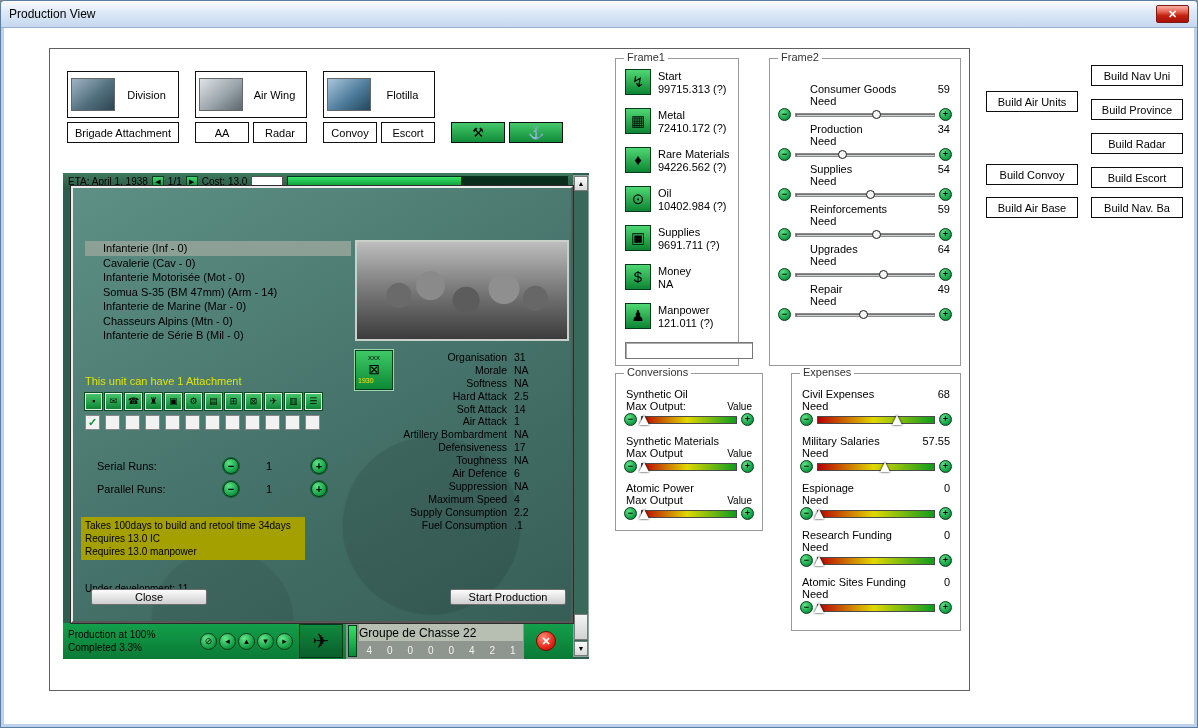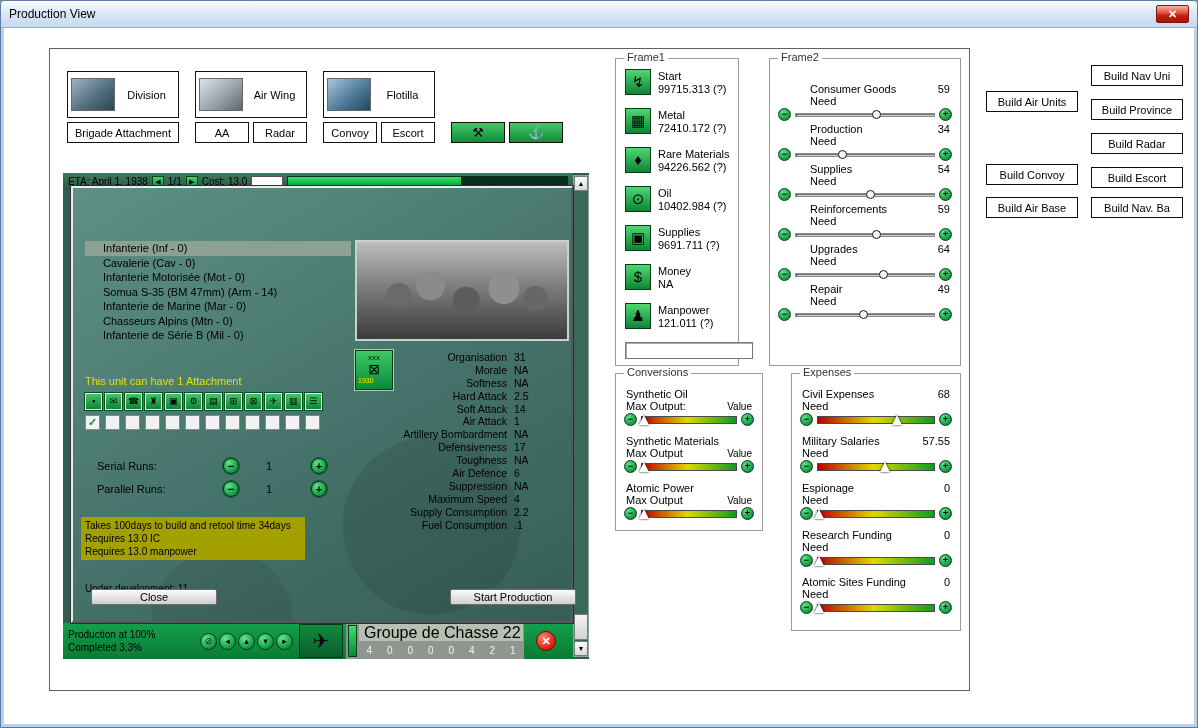--- a/index.html
+++ b/index.html
@@ -26,21 +26,21 @@
 .tb-arrow{width:12px;height:12px;background:linear-gradient(#49d172,#0e8c38);border:1px solid #06421e;color:#000;font-size:7px;line-height:10px;text-align:center;cursor:pointer}
 .tb-box{width:32px;height:12px;background:#fff;border:1px solid #555}
 .tb-progress{position:relative;flex:1;height:11px;background:#0a2d1e;border:1px solid #043320;overflow:hidden}
 .tb-fill{position:absolute;left:0;top:0;bottom:0;width:62%;background:linear-gradient(#38e468,#0c9c39)}
 .bg-bottom{position:absolute;left:0;top:450px;width:510px;height:36px;background:linear-gradient(#13a04b,#0a7a35);display:flex;align-items:center}
 .pb-text{width:136px;padding-left:5px;font-size:10px;color:#000;line-height:13px}
 .ctrl-circle{width:17px;height:17px;border-radius:50%;background:radial-gradient(circle at 35% 30%,#64e88a,#0f9940 70%,#0b7530);border:1px solid #053a1b;margin:0 1px;color:#000;font-size:9px;line-height:15px;text-align:center;cursor:pointer}
 .plane-btn{width:44px;height:34px;margin-left:5px;background:linear-gradient(#0f8a3e,#0a5f2b);border:1px solid #03361a;display:flex;align-items:center;justify-content:center;color:#0a0a0a;font-size:20px;cursor:pointer}
 .unit-strip{position:relative;width:178px;height:36px;margin-left:3px;background:#8f968f}
 .us-bar{position:absolute;left:2px;top:2px;width:9px;height:32px;background:linear-gradient(#3ae068,#0b8a36);border:1px solid #063a1d}
-.us-name{position:absolute;left:13px;top:1px;right:1px;height:17px;background:#b6bfb2;display:flex;align-items:center;padding-left:5px;font-size:16px;color:#000}
+.us-name{position:absolute;left:13px;top:1px;right:1px;height:17px;background:#b6bfb2;display:flex;align-items:center;font-size:12px;color:#000}
 .us-nums{position:absolute;left:13px;bottom:1px;right:1px;height:16px;display:flex;align-items:center;font-size:10px;color:#f2f2f2}
 .us-nums span{flex:1;text-align:center}
 .red-x{width:20px;height:20px;margin-left:12px;border-radius:50%;background:radial-gradient(circle at 35% 30%,#ff8a76,#e02212 65%,#b01206);border:1px solid #6e0c03;color:#fff;font-size:11px;font-weight:bold;line-height:18px;text-align:center;cursor:pointer}
 .scrollbar{position:absolute;left:510px;top:2px;width:16px;height:482px;background:#39695a;border:1px solid #8ba59b}
 .sb-btn{position:absolute;left:0;width:14px;height:15px;background:linear-gradient(#fcfcfc,#d9d9d9);border:1px solid #7a7a7a;font-size:7px;line-height:13px;text-align:center;color:#000;cursor:pointer}
 .sb-up{top:0}.sb-down{bottom:0}
 .sb-thumb{position:absolute;left:0;bottom:16px;width:14px;height:26px;background:linear-gradient(#f4f4f4,#d2d2d2);border:1px solid #7a7a7a;cursor:grab}
 
 .modal{position:absolute;left:8px;top:13px;width:502px;height:437px;border:2px solid;border-color:#ececec #585858 #585858 #ececec;box-shadow:0 0 0 1px #2d2d2d;background:
  radial-gradient(circle at 72% 78%, rgba(0,0,0,0.10) 0 88px, transparent 90px),
@@ -53,21 +53,21 @@
 .icon-row{position:absolute;left:12px;top:205px;display:flex;gap:3px}
 .att-icon{width:17px;height:17px;background:linear-gradient(#43c468,#0e8534);border:1px solid #e6efe6;box-shadow:0 0 0 1px #0b4a22;font-size:9px;line-height:15px;text-align:center;color:#000;cursor:pointer}
 .check-row{position:absolute;left:12px;top:227px;display:flex;gap:5px}
 .check-box{width:15px;height:15px;background:#f2f2f2;border:1px solid #888;font-size:11px;line-height:13px;text-align:center;color:#0c9a2e;font-weight:bold;cursor:pointer}
 .runs-row{position:absolute;left:0;width:300px;height:18px}
 .runs-label{position:absolute;left:24px;top:2px;font-size:11px;color:#000}
 .spin-btn{position:absolute;top:0;width:16px;height:16px;border-radius:50%;background:radial-gradient(circle at 35% 30%,#5fe386,#0f9940 70%,#0a7530);border:1px solid #053a1b;box-shadow:0 0 0 1px #0c5d2c;color:#000;font-size:11px;line-height:14px;text-align:center;font-weight:bold;cursor:pointer}
 .runs-value{position:absolute;top:2px;font-size:11px;color:#000}
 .info-box{position:absolute;left:8px;top:329px;width:224px;height:43px;background:#a3a000;color:#000;font-size:10px;line-height:13px;padding:2px 4px}
 .under-dev{position:absolute;left:12px;top:395px;font-size:10px;color:#000}
-.dlg-btn{position:absolute;top:401px;width:126px;height:16px;background:linear-gradient(#fcfcfc,#cfcfcf);border:1px solid #6e6e6e;border-radius:2px;font-size:11px;line-height:14px;text-align:center;color:#000;cursor:pointer}
+.dlg-btn{position:absolute;top:401px;width:116px;height:16px;background:linear-gradient(#fcfcfc,#cfcfcf);border:1px solid #6e6e6e;border-radius:2px;font-size:11px;line-height:14px;text-align:center;color:#000;cursor:pointer}
 .photo{position:absolute;left:282px;top:52px;width:214px;height:101px;border:2px solid #c9cfc9;background:
  radial-gradient(circle at 20% 55%, #6a6a6a 0 12px, transparent 13px),
  radial-gradient(circle at 35% 45%, #8a8a8a 0 14px, transparent 15px),
  radial-gradient(circle at 52% 60%, #5c5c5c 0 13px, transparent 14px),
  radial-gradient(circle at 70% 48%, #8f8f8f 0 15px, transparent 16px),
  radial-gradient(circle at 85% 58%, #676767 0 12px, transparent 13px),
  linear-gradient(#bdbdbd,#7e7e7e 45%,#3c3c3c)}
 .unit-icon{position:absolute;left:282px;top:162px;width:38px;height:40px;background:linear-gradient(#3ec966,#0c8a36);border:1px solid #063a1d;box-shadow:0 0 0 1px #9fd3ae;display:flex;flex-direction:column;align-items:center;justify-content:center;color:#000}
 .ui-top{font-size:6px;line-height:7px}
 .ui-sym{font-size:14px;line-height:15px}

